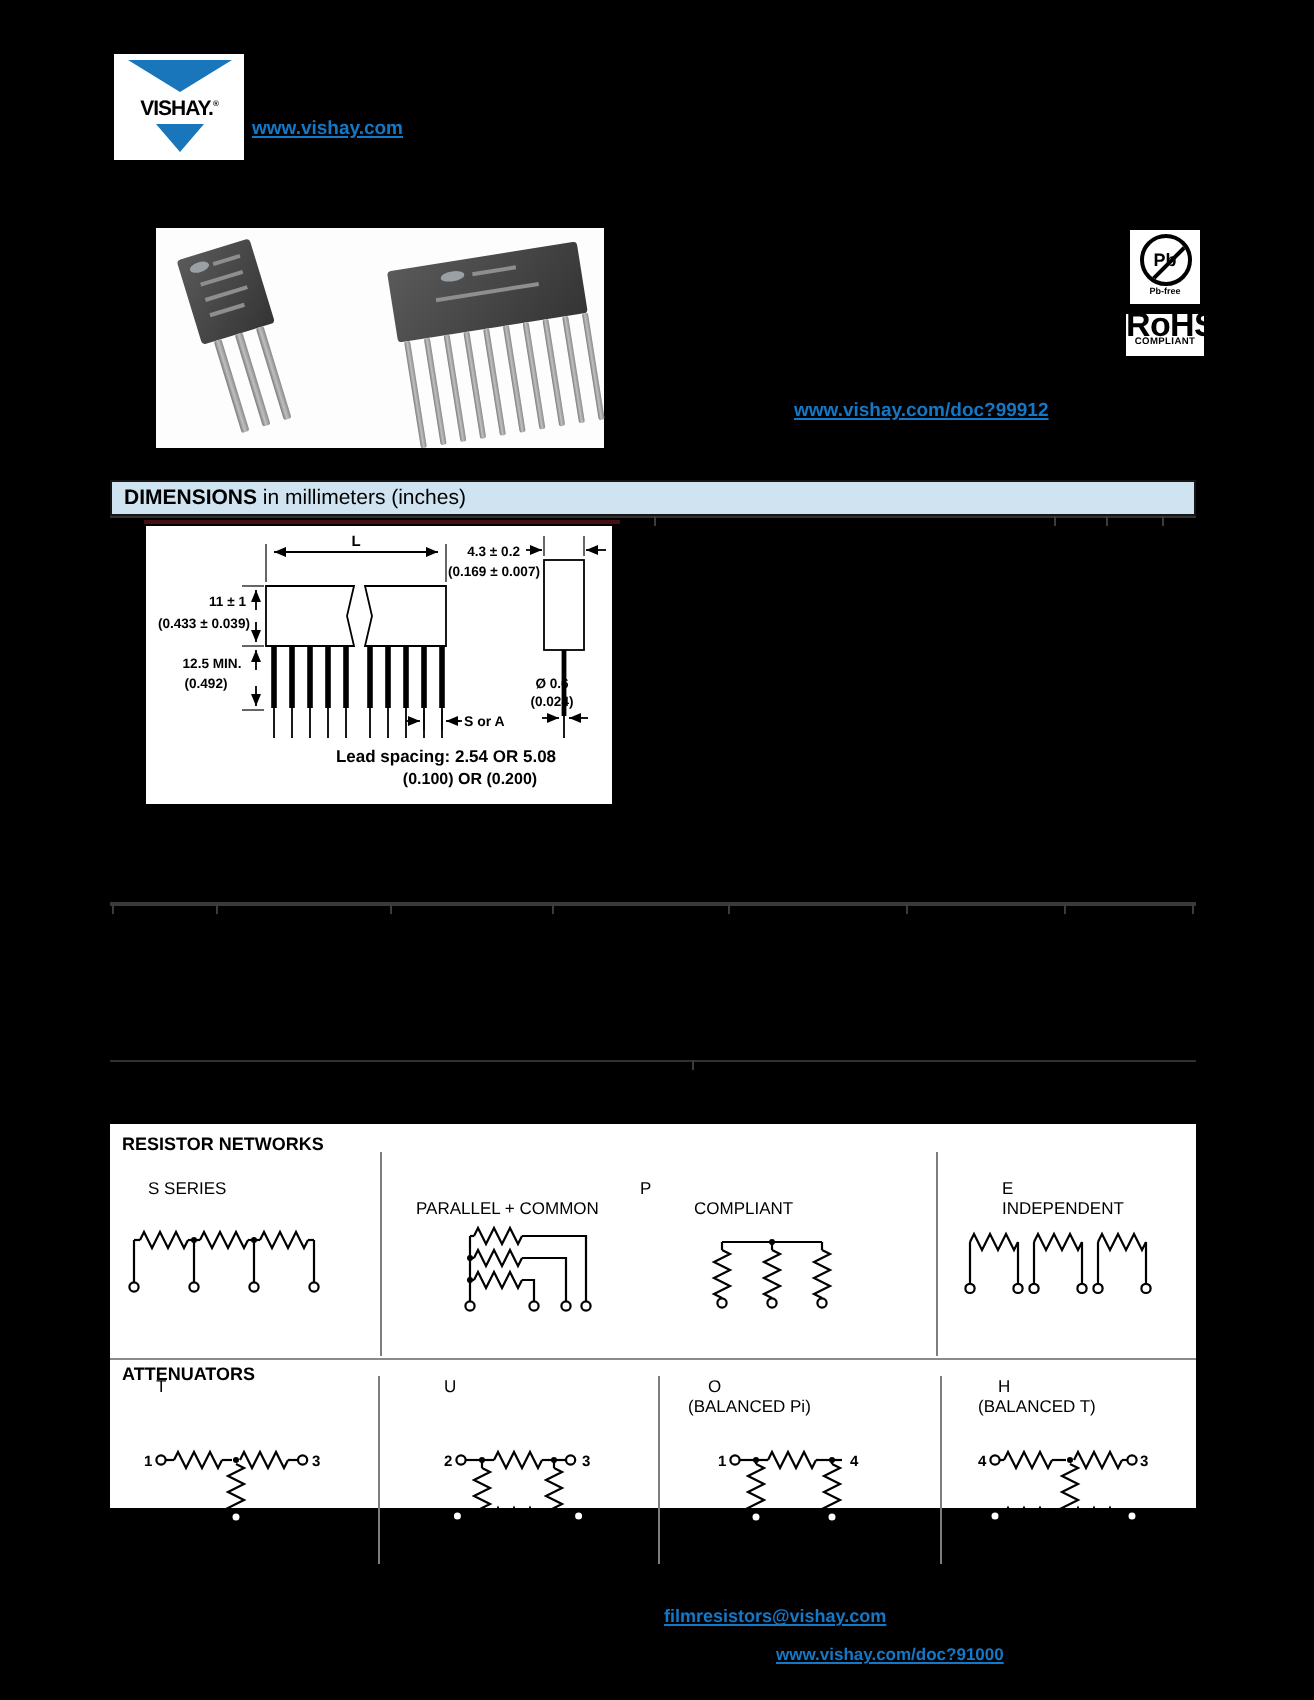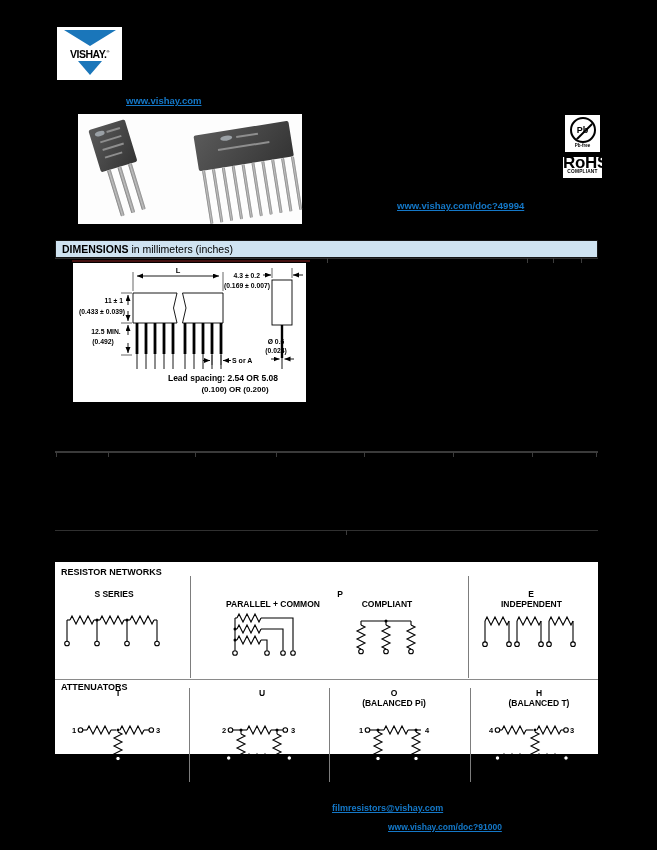--- a/index.html
+++ b/index.html
@@ -7,21 +7,21 @@
   .page { position:relative; width:657px; height:850px; background:#000;
           font-family:"Liberation Sans",sans-serif; overflow:hidden; }
   .abs { position:absolute; }
   .link { position:absolute; color:#1478c8; text-decoration:underline; font-weight:bold; cursor:pointer; }
   .secbar { position:absolute; left:55px; width:543px; height:18px; background:#cfe3f1;
             border:1px solid #161616; font-size:10.5px; line-height:16px; padding-left:6px; color:#000; }
   .secbar b { font-weight:bold; }
   .whitebox { position:absolute; background:#fff; }
   .gline { position:absolute; background:#303030; }
   .gtick { position:absolute; background:#3c3c3c; width:1px; height:5px; }
-  .clabel { position:absolute; font-weight:bold; color:#000; text-align:center; line-height:10px; font-size:8.5px; }
+  .clabel { position:absolute; font-weight:normal; color:#000; text-align:left; line-height:10px; font-size:8.5px; }
   .ctitle { position:absolute; font-weight:bold; color:#000; font-size:9px; line-height:10px; }
   .vdiv { position:absolute; width:1px; background:#7d7d7d; }
   .hdiv { position:absolute; height:1px; background:#8a8a8a; }
   .schem { position:absolute; }
   .schem text, .dimsvg text { font-family:"Liberation Sans",sans-serif; font-weight:bold; fill:#000; }
   
   .logo { position:absolute; left:57px; top:27px; width:65px; height:53px; background:#fff; padding-top:3px; }
   .tri { width:0; height:0; margin:0 auto; }
   .tri1 { border-left:26px solid transparent; border-right:26px solid transparent; border-top:16px solid #1a76ba; }
   .tri2 { border-left:12px solid transparent; border-right:12px solid transparent; border-top:14px solid #1a76ba; margin-top:1px; }
@@ -56,21 +56,21 @@
         <path d="M0 0L6 2.5L0 5Z" fill="#000"></path>
       </marker>
     </defs>
   </svg>
 
   <div class="logo">
     <div class="tri tri1"></div>
     <div class="brand"><span>VISHAY.</span><sup>®</sup></div>
     <div class="tri tri2"></div>
   </div>
-  <a class="link" style="left:126px;top:59px;font-size:9.5px;margin-top:36px;">www.vishay.com</a>
+  <a class="link" style="left:126px;top:59px;font-size:9.5px;">www.vishay.com</a>
 
   <div class="photo">
     <div class="pkg" style="left:12px;top:8px;width:60px;height:96px;transform:rotate(-17deg);transform-origin:30px 30px;">
       <div class="body" style="left:6px;top:0;width:38px;height:44px;">
         <div class="oval" style="left:5px;top:4px;width:10px;height:5px;"></div>
         <div class="mark" style="left:17px;top:6px;width:14px;"></div>
         <div class="mark" style="left:8px;top:14px;width:22px;"></div>
         <div class="mark" style="left:8px;top:22px;width:22px;"></div>
         <div class="mark" style="left:8px;top:30px;width:18px;"></div>
       </div>
@@ -102,21 +102,21 @@
       <span>Pb</span>
       <div class="pbslash"></div>
     </div>
     <div class="pbcap">Pb-free</div>
   </div>
   <div class="rohs">
     <div class="r1">RoHS</div>
     <div class="r2">COMPLIANT</div>
   </div>
 
-  <a class="link" style="left:397px;top:200px;font-size:9.5px;">www.vishay.com/doc?49994</a>
+  <a class="link" style="left:397px;top:200px;font-size:9.5px;">www.vishay.com/doc?99912</a>
 
   <div class="secbar" style="top:240px;">
     <b>DIMENSIONS</b><span> in millimeters (inches)</span>
   </div>
   <div class="gline" style="left:55px;top:258px;width:543px;height:1px;"></div>
   <div class="gtick" style="left:327px;top:258px;"></div>
   <div class="gtick" style="left:527px;top:258px;"></div>
   <div class="gtick" style="left:553px;top:258px;"></div>
   <div class="gtick" style="left:581px;top:258px;"></div>
   <div class="abs" style="left:72px;top:260px;width:238px;height:2px;background:#451010;"></div>

